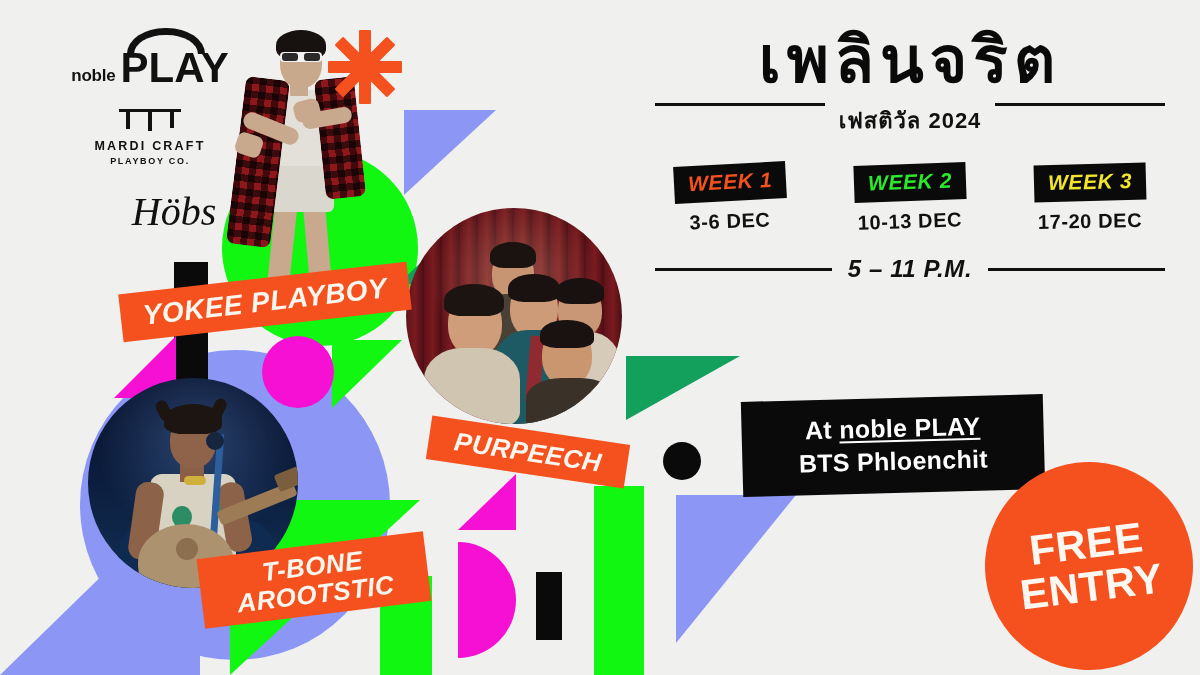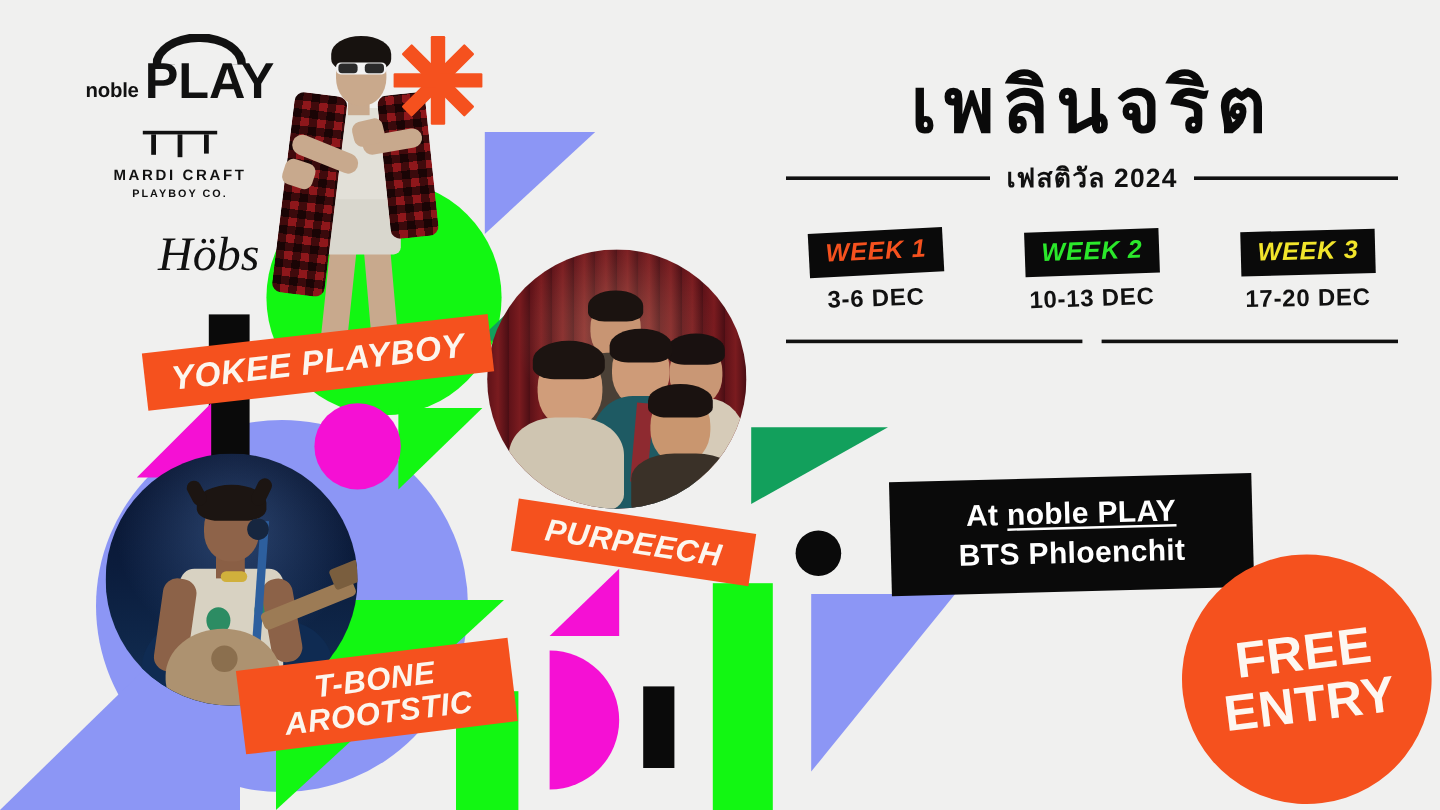--- a/index.html
+++ b/index.html
@@ -74,27 +74,27 @@
     font-weight:700; font-style:italic; letter-spacing:.5px;
     display:flex; align-items:center; justify-content:center;
     text-align:center; z-index:45; white-space:nowrap;
   }
   #banner-yokee   { left:120px; top:278px; width:290px; height:48px; font-size:28px; transform:rotate(-6.5deg); }
   #banner-purpeech{ left:428px; top:430px; width:200px; height:44px; font-size:26px; transform:rotate(8.5deg); }
   #banner-tbone   { left:200px; top:545px; width:228px; height:70px; font-size:26px; line-height:1.08;
                     transform:rotate(-7deg); flex-direction:column; }
 
   
-  #info { position:absolute; left:655px; top:56px; width:510px; z-index:50; color:#111; }
+  #info { position:absolute; left:655px; top:28px; width:510px; z-index:50; color:#111; }
 
   #thai-title {
     font-size:64px; font-weight:800; letter-spacing:6px; line-height:1.02;
     text-align:center; color:#0A0A0A;
   }
-  #subtitle-row { display:flex; align-items:center; gap:14px; margin-top:10px; }
+  #subtitle-row { display:flex; gap:14px; margin-top:10px; }
   #subtitle-row .rule { flex:1; height:3px; background:#111; }
   #subtitle { font-size:22px; font-weight:800; letter-spacing:1px; white-space:nowrap; }
 
   #weeks { display:flex; justify-content:space-between; margin-top:26px; }
   .week { width:150px; text-align:center; }
   .week-chip {
     display:inline-block; background:#0A0A0A; padding:6px 14px 7px;
     font-size:21px; font-weight:800; font-style:italic; letter-spacing:.6px;
   }
   #week1 .week-chip { color:#F5511E; transform:rotate(-3deg); }
@@ -325,20 +325,21 @@
         <div class="week-date">10-13 DEC</div>
       </div>
       <div class="week" id="week3">
         <div class="week-chip">WEEK 3</div>
         <div class="week-date">17-20 DEC</div>
       </div>
     </div>
 
     <div id="time-row">
       <div class="rule"></div>
+      <div id="time">5 – 11 P.M.</div>
       <div class="rule"></div>
     </div>
 
 
   </div>
 
   <div id="venue">
     <div class="line"><span>At </span><span class="u">noble PLAY</span></div>
     <div class="line">BTS Phloenchit</div>
   </div>

